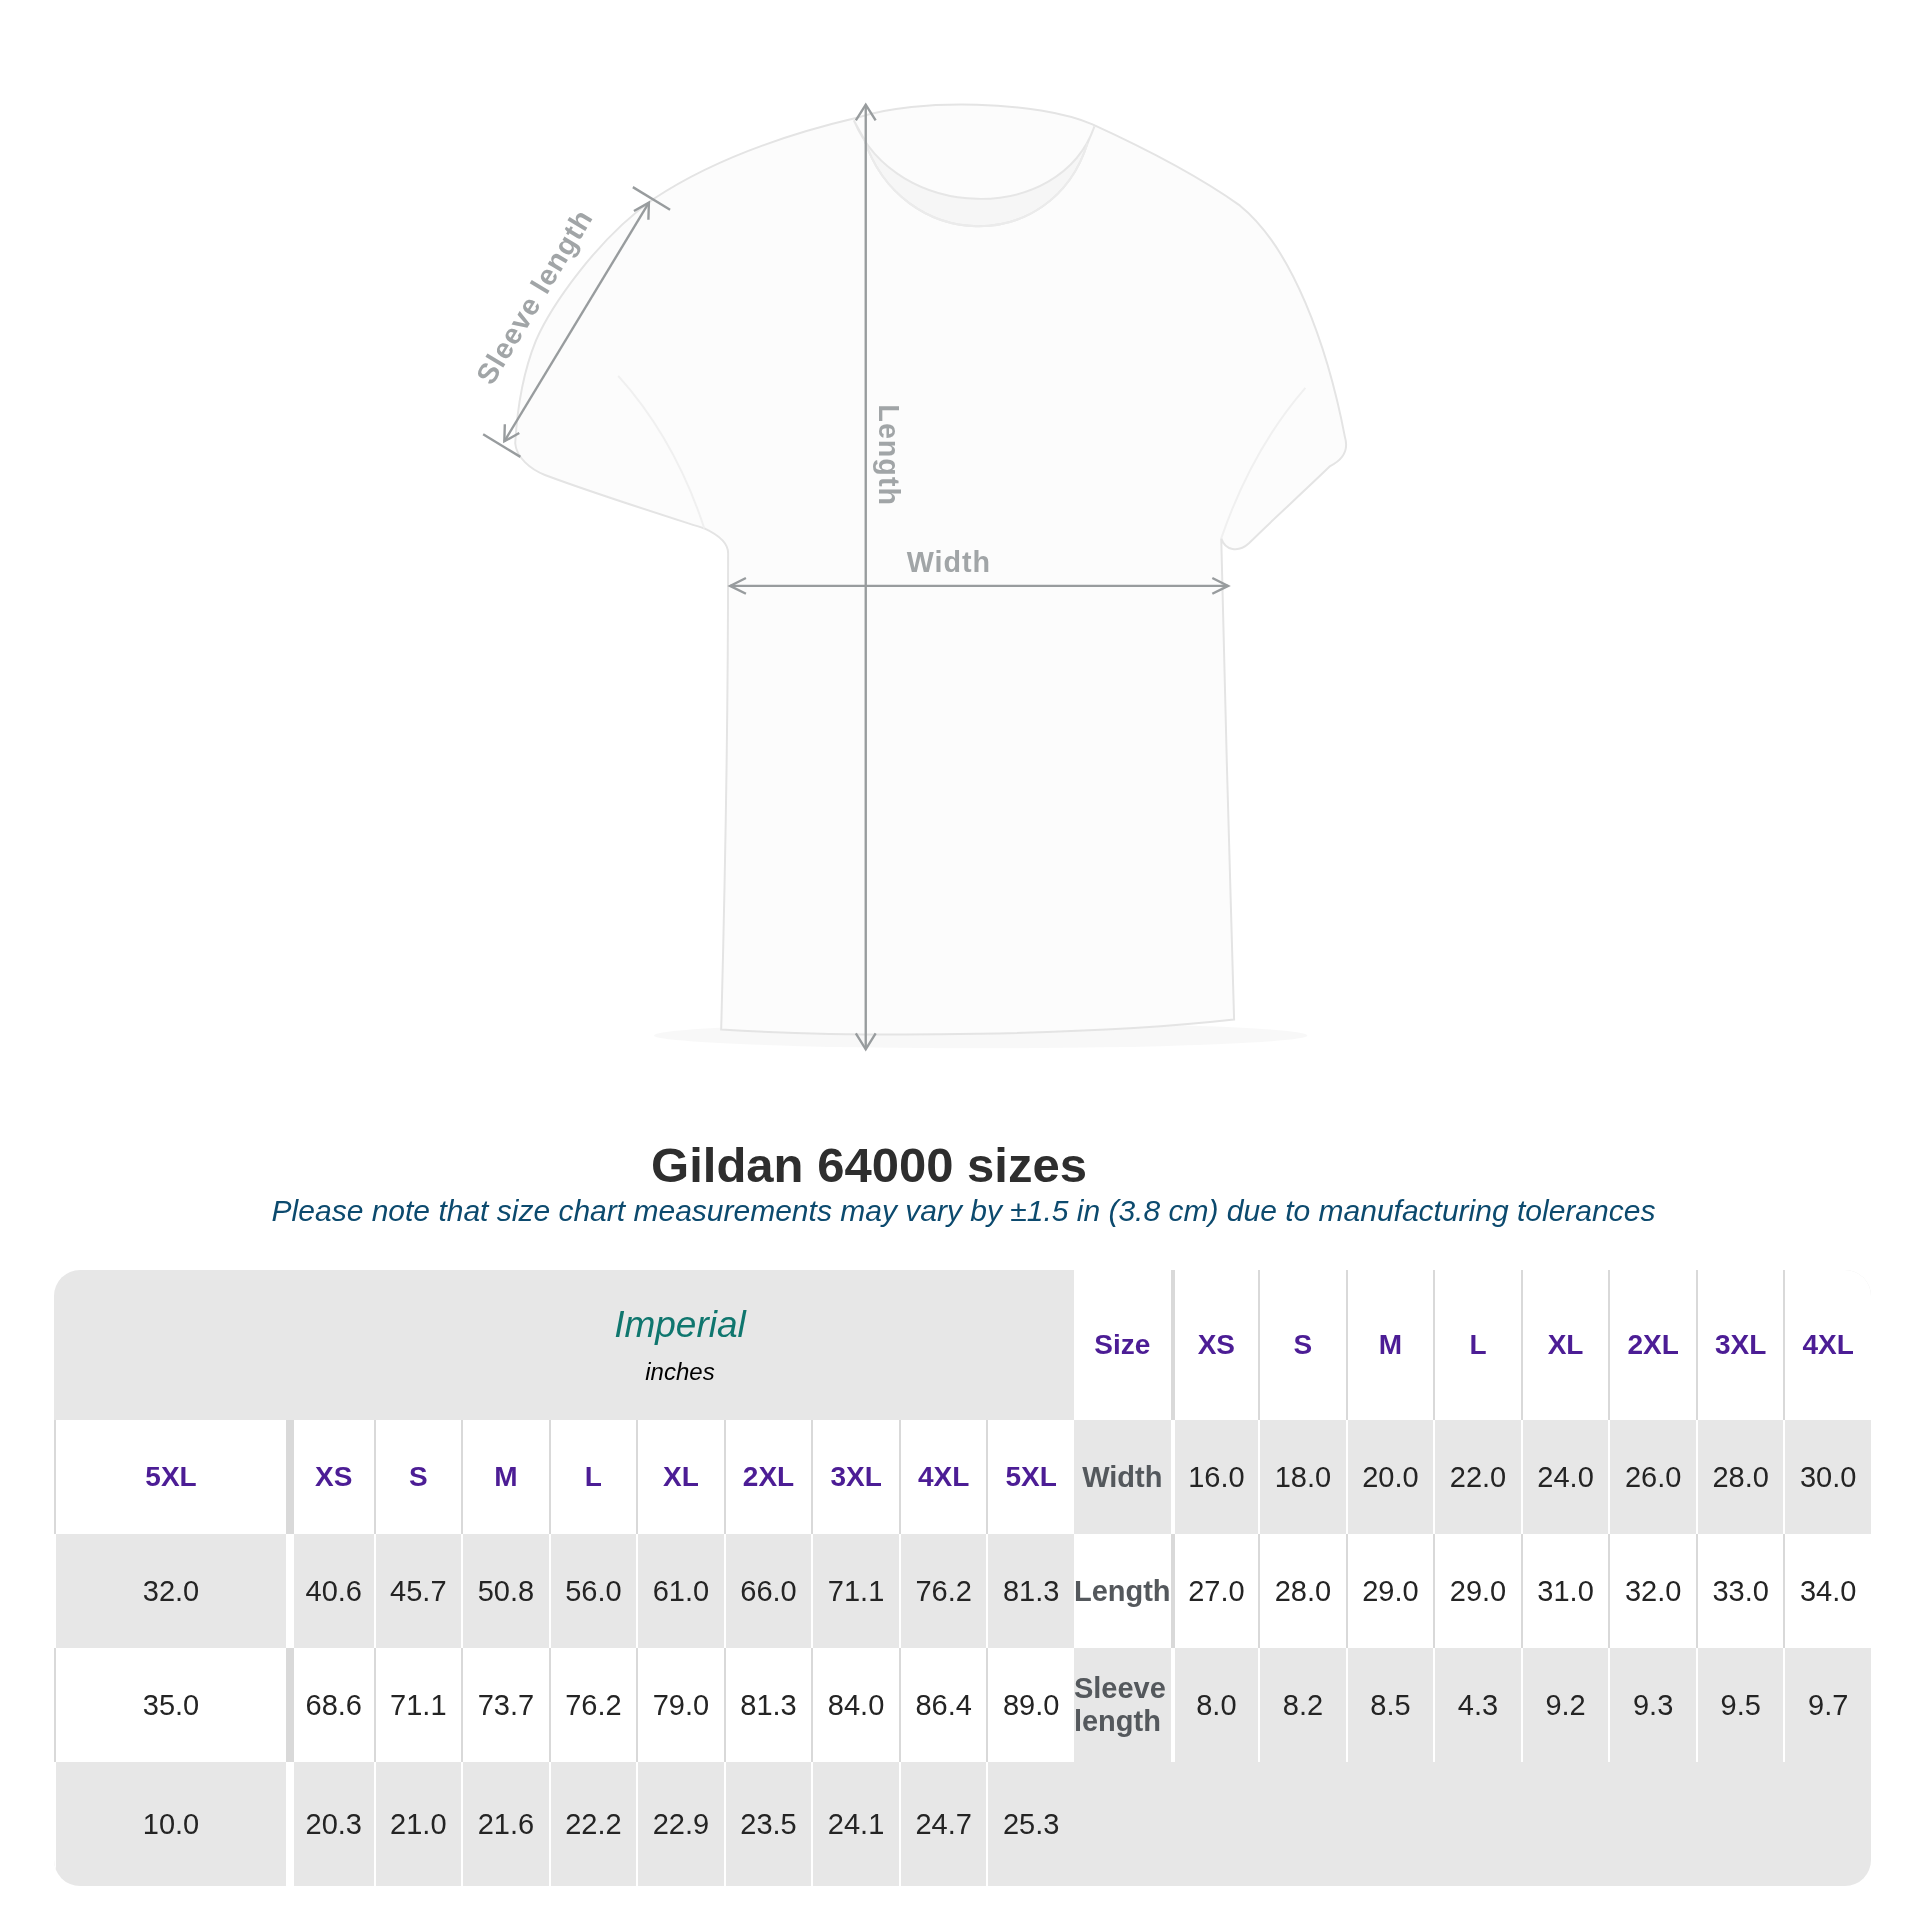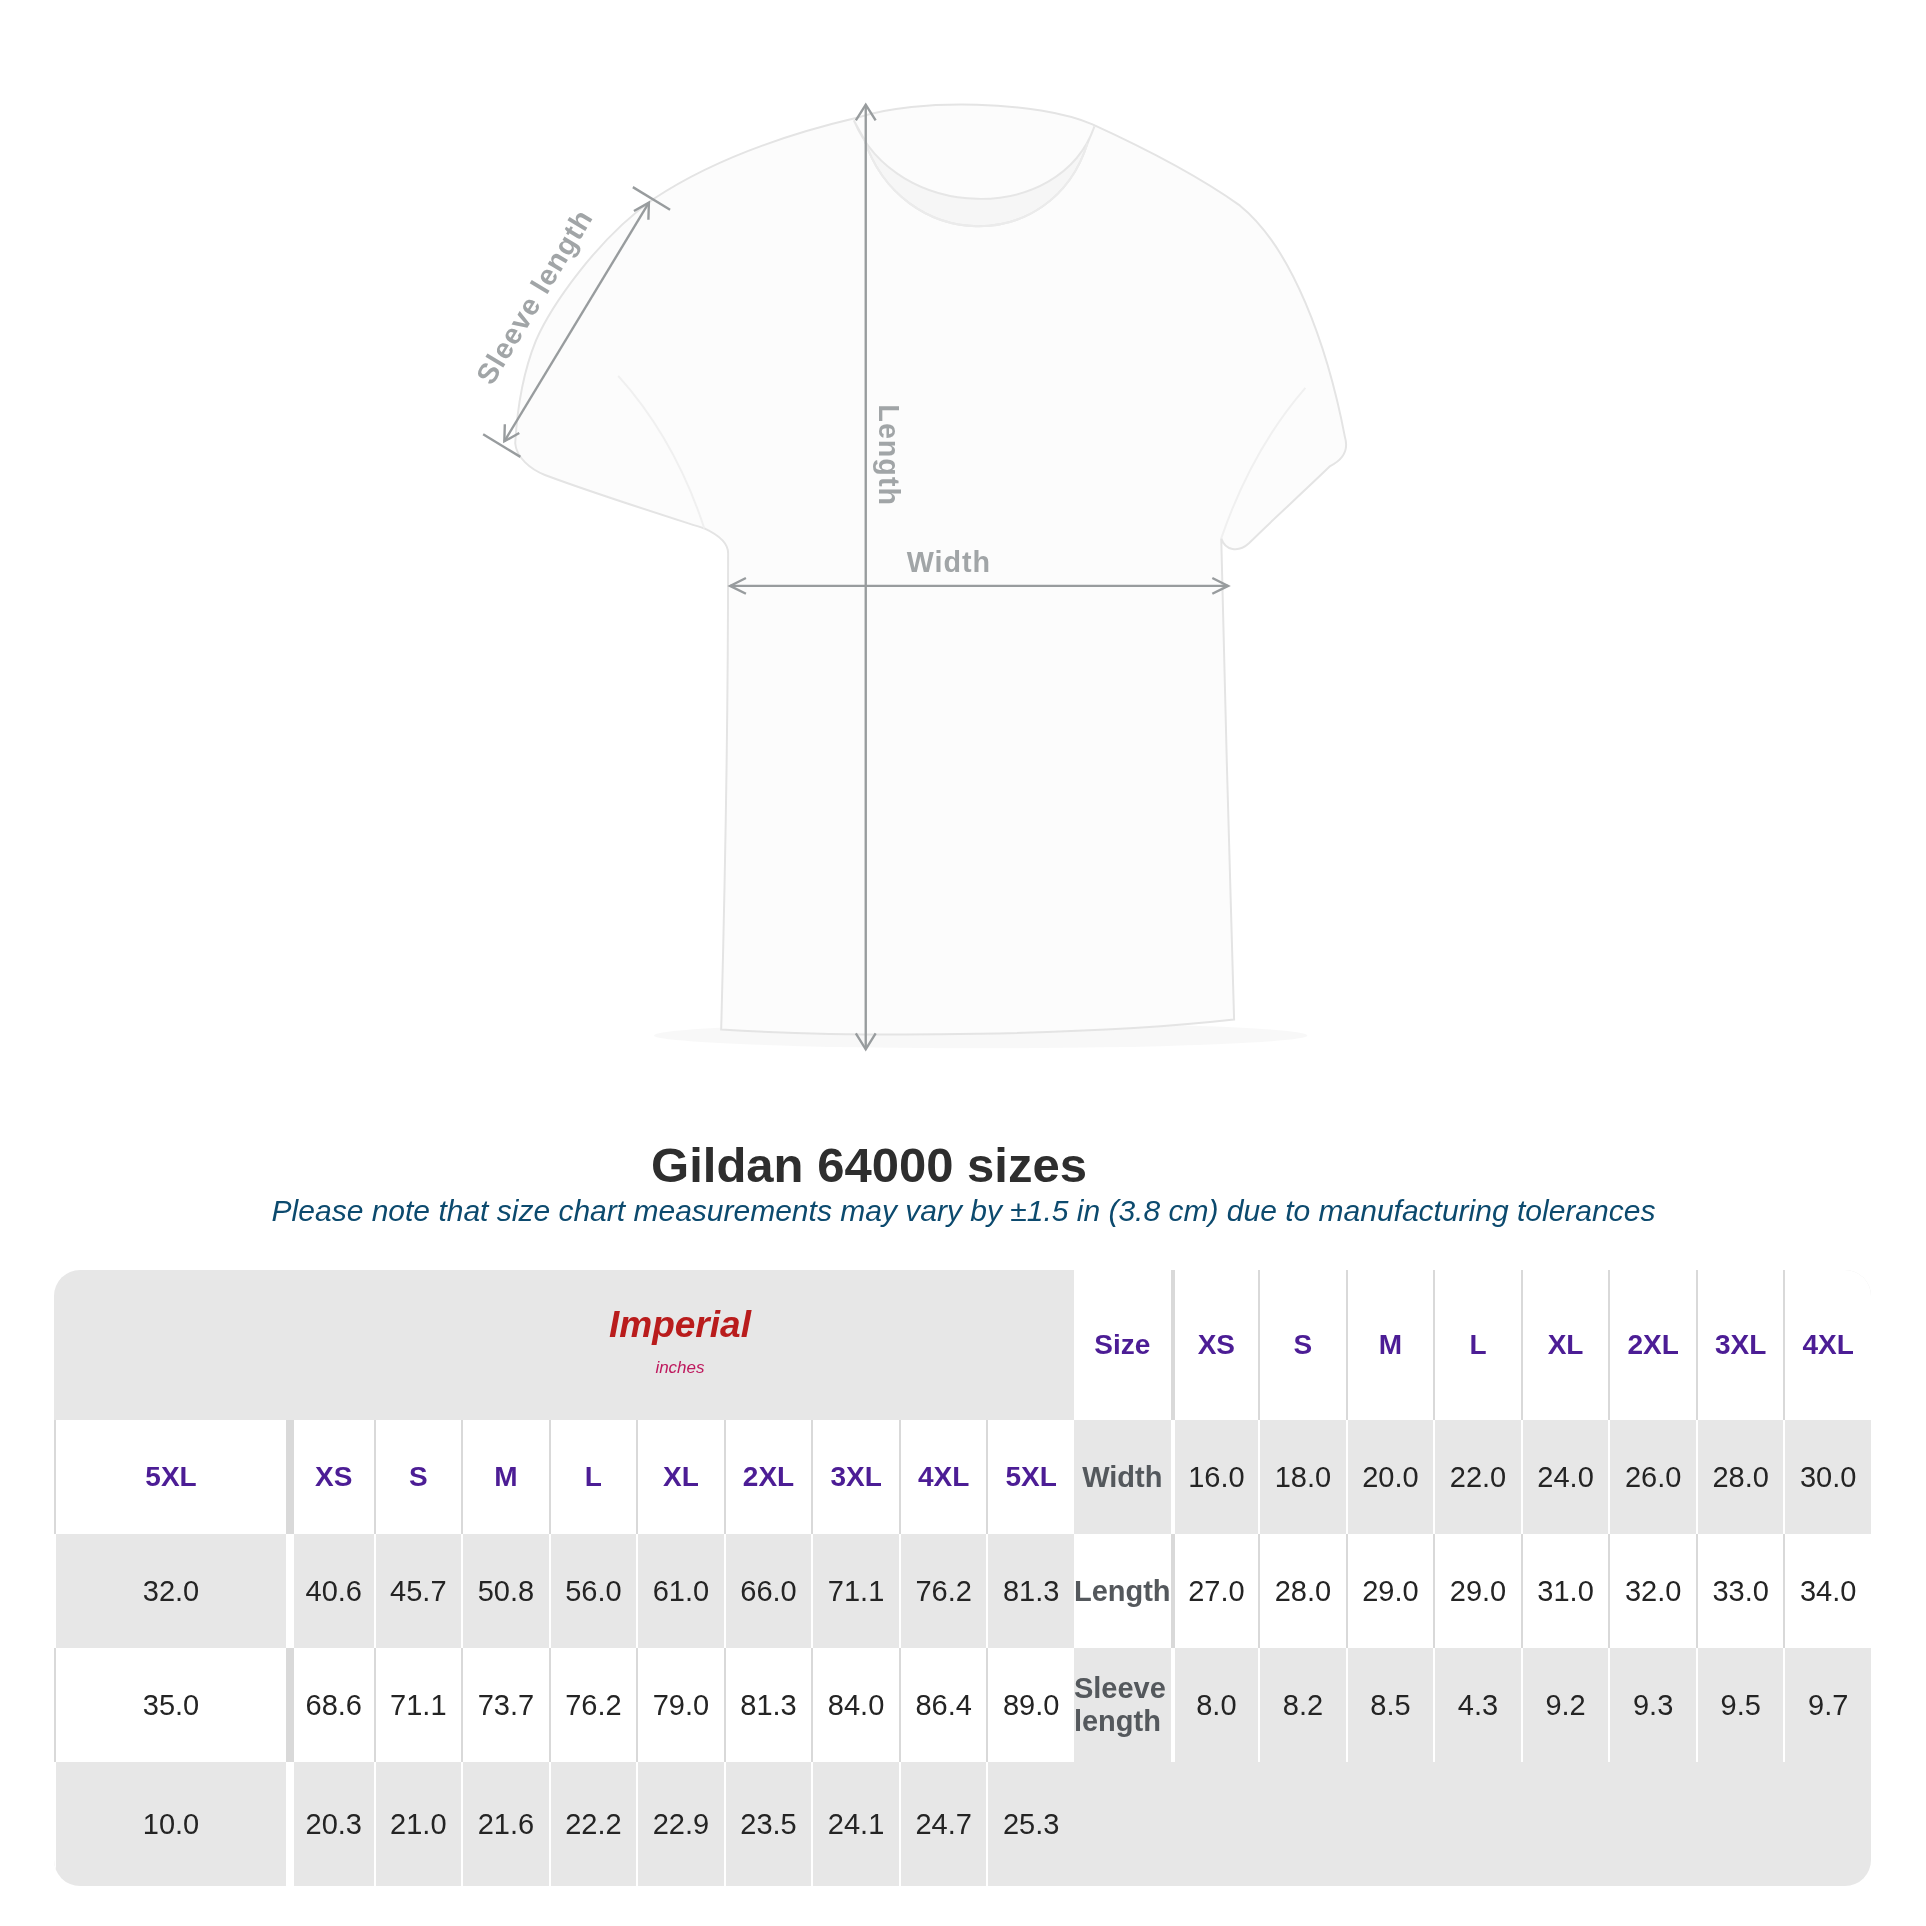--- a/index.html
+++ b/index.html
@@ -45,22 +45,22 @@
     grid-template-rows: 150px 114px 114px 114px 124px;
   }
   .cell { display:flex; align-items:center; justify-content:center; }
   .row-white { background:#ffffff; --sep:#d9d9d9; }
   .row-gray  { background:transparent; --sep:#ffffff; }
   .b  { border-left:2px solid var(--sep); }
   .b.first { border-left-width:4px; }
   .b.group { border-left-width:8px; }
 
   .ghead { grid-column: span 9; flex-direction:column; justify-content:flex-start; padding-top:34px; }
-  .ghead .g1 { font-size:37px; font-weight:bold; font-style:italic; color:#b91c1c; }
-  .ghead .g2 { font-size:17px; font-style:italic; color:#be185d; margin-top:12px; }
+  .ghead .g1 { font-size:37px; font-weight:normal; font-style:italic; color:#0f766e; }
+  .ghead .g2 { font-size:24px; font-style:italic; color:#000000; margin-top:12px; }
 
   .szh    { font-size:28px; font-weight:bold; color:#4c1d95; }
   .rlabel { font-size:29px; font-weight:bold; color:#54585c; }
   .val    { font-size:29px; color:#242424; }
 </style>
 </head>
 <body>
 
 <div id="page">
 

